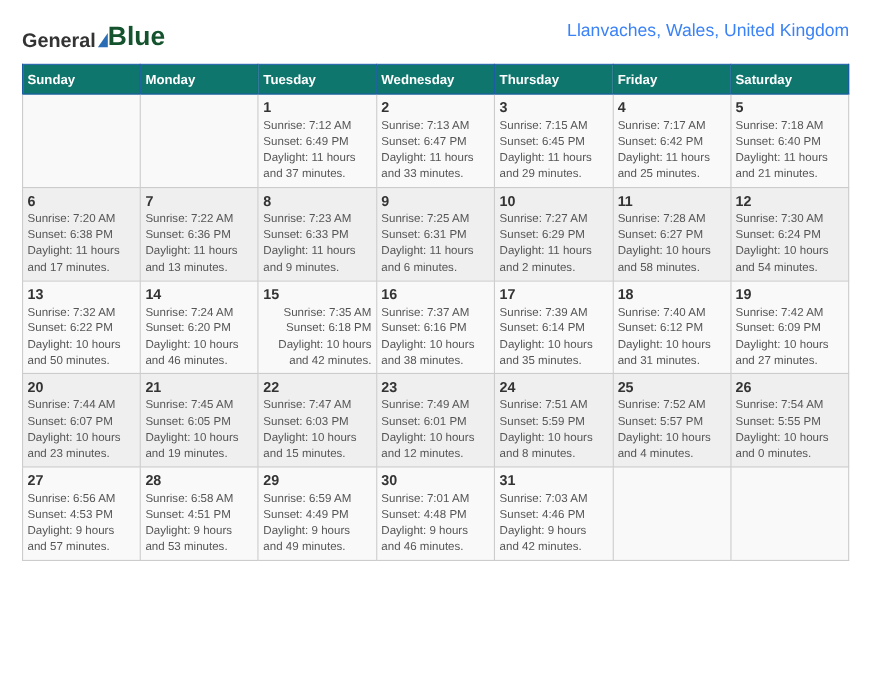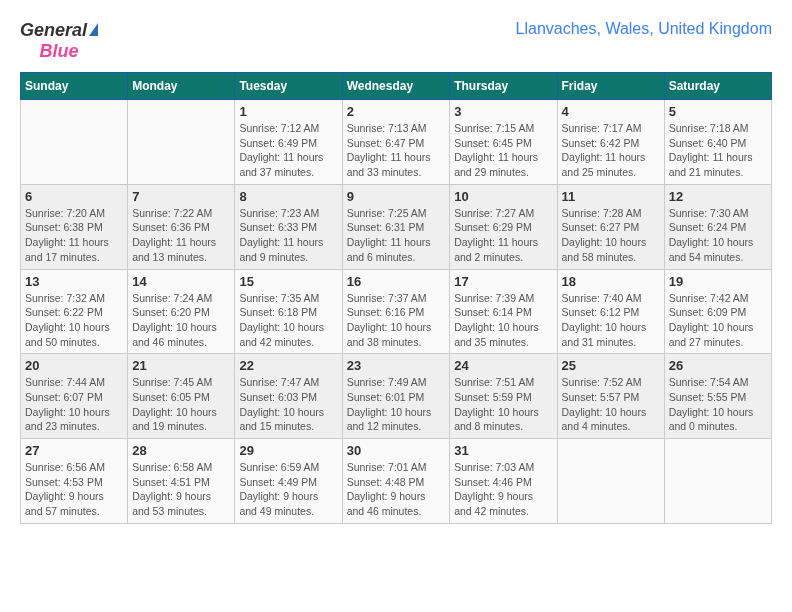--- a/index.html
+++ b/index.html
@@ -11,23 +11,22 @@
       padding: 20px;
     }
     .header-area {
       display: flex;
       justify-content: space-between;
       align-items: flex-start;
       margin-bottom: 10px;
     }
     .logo {
       display: flex;
-      flex-direction: column;
-      align-items: center;
-      font-style: italic;
+      flex-direction: row;
+      align-items: flex-end;
     }
     .logo-line {
       display: flex;
       align-items: center;
     }
     .title-area {
       text-align: right;
     }
     .calendar {
       width: 100%;
@@ -74,21 +73,21 @@
 </head>
 <body>
 
 <div class="header-area">
   <div class="logo">
     <div class="logo-line">
       <span style="font-size:18px;font-weight:bold;color:#333;">General</span>
       <span style="display:inline-block;width:0;height:0;border-left:9px solid transparent;border-bottom:13px solid #2a6db5;margin-left:2px;margin-bottom:2px;"></span>
     </div>
     <div>
-      <span style="font-size:18px;font-weight:bold;color:#ec4899;">Blue</span>
+      <span style="font-size:24px;font-weight:bold;color:#14532d;">Blue</span>
     </div>
   </div>
   <div class="title-area">
     <div style="font-size:16px;color:#3b82f6;">Llanvaches, Wales, United Kingdom</div>
   </div>
 </div>
 
 <table class="calendar">
   <thead>
     <tr>
@@ -188,21 +187,21 @@
 Daylight: 10 hours and 50 minutes.</div>
         </td>
         <td>
           <span class="day-number">14</span>
           <div class="day-info" style="white-space: pre-line;">Sunrise: 7:24 AM
 Sunset: 6:20 PM
 Daylight: 10 hours and 46 minutes.</div>
         </td>
         <td>
           <span class="day-number">15</span>
-          <div class="day-info" style="white-space: pre-line;">Sunrise: 7:35 AM
+          <div class="day-info" style="white-space: pre-line; text-align: right;">Sunrise: 7:35 AM
 Sunset: 6:18 PM
 Daylight: 10 hours and 42 minutes.</div>
         </td>
         <td>
           <span class="day-number">16</span>
           <div class="day-info" style="white-space: pre-line;">Sunrise: 7:37 AM
 Sunset: 6:16 PM
 Daylight: 10 hours and 38 minutes.</div>
         </td>
         <td>

